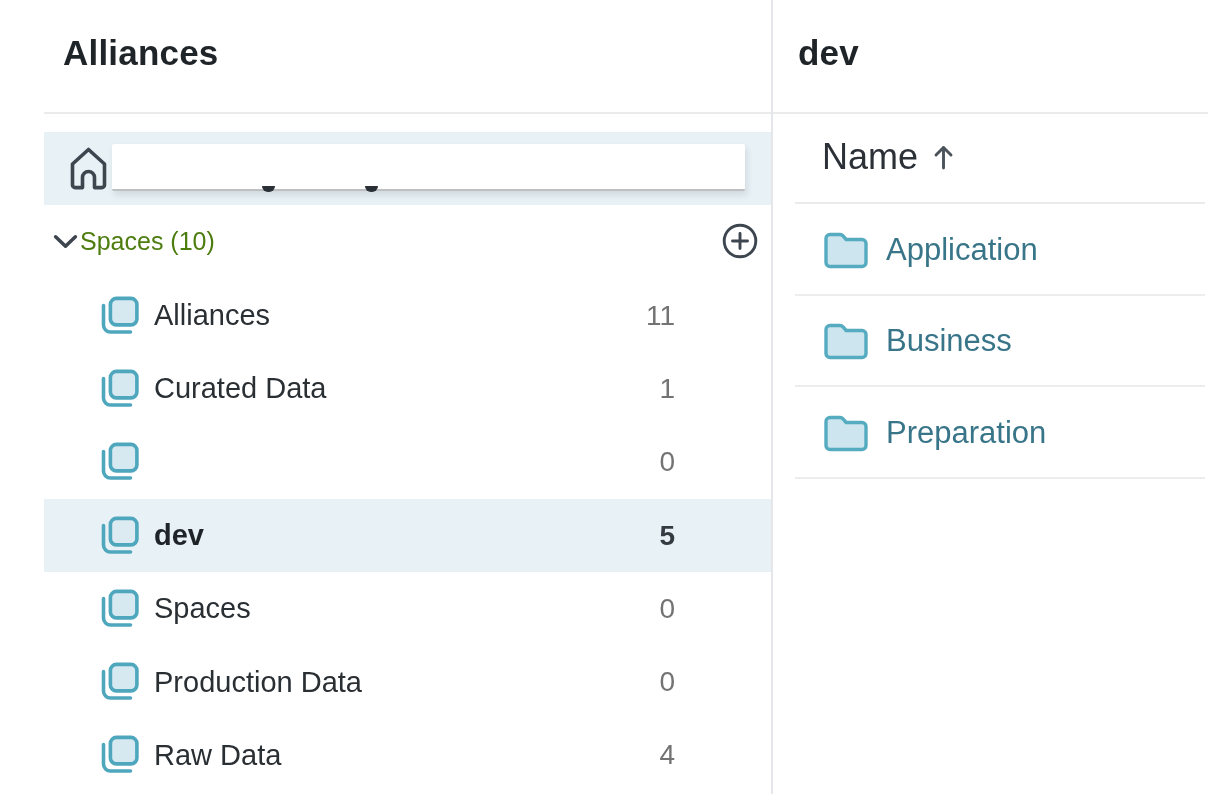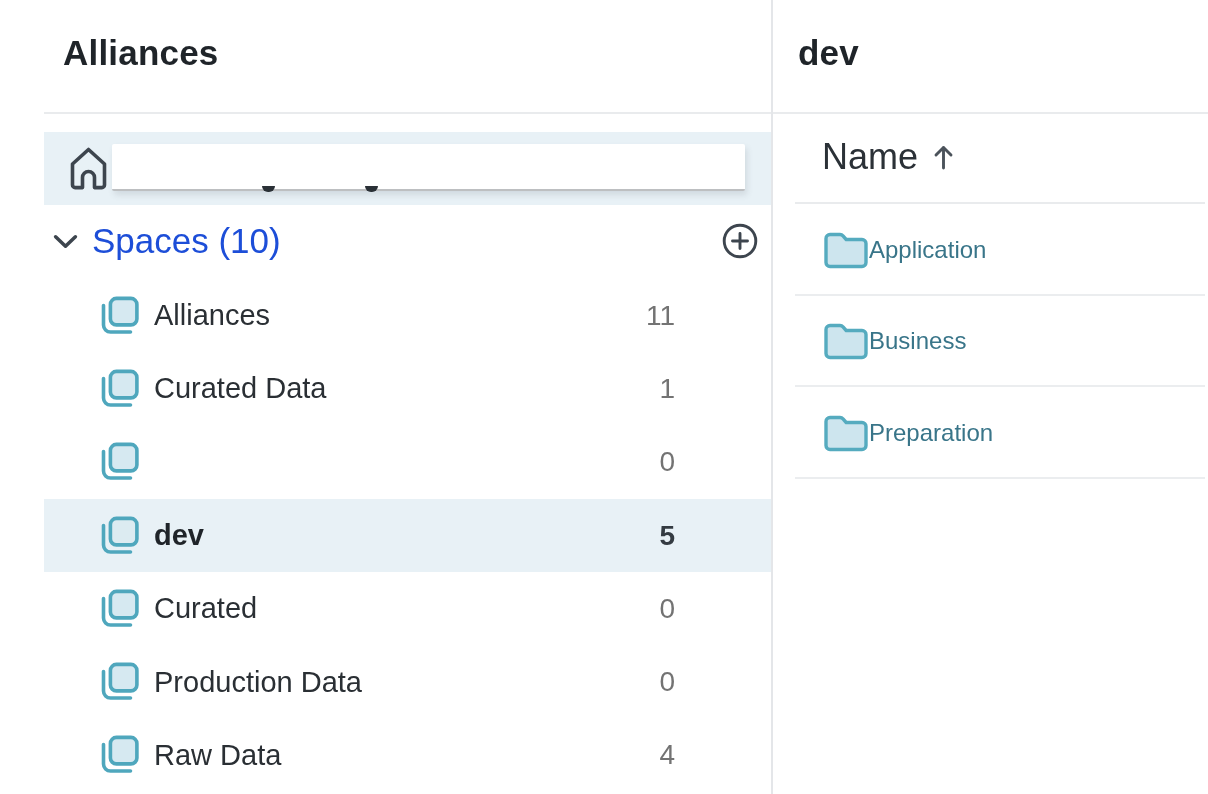--- a/index.html
+++ b/index.html
@@ -19,21 +19,21 @@
   .home-row{position:absolute;left:44px;top:132px;width:727px;height:73px;background:#e8f1f6;cursor:pointer;}
   .home-ic{position:absolute;left:24px;top:13px;width:41px;height:47px;}
   .redact{position:absolute;left:68px;top:12px;width:633px;height:45px;background:#ffffff;border-radius:2px;
           border-bottom:2px solid #bdbfc1;box-shadow:2px 4px 6px rgba(70,80,90,.14);}
   .redact .mark{position:absolute;bottom:-3px;width:13px;height:6px;background:#2a3036;border-radius:0 0 7px 7px;}
   .redact .m1{left:150px;}
   .redact .m2{left:253px;}
 
   .section-row{position:absolute;left:44px;top:205px;width:727px;height:72px;display:flex;align-items:center;}
   .chev-btn{margin-left:6px;width:30px;height:30px;display:flex;align-items:center;justify-content:center;cursor:pointer;background:none;border:none;padding:0;}
-  .section-label{margin-left:12px;font-size:35px;color:#1d4ed8;}
+  .section-label{margin-left:0;font-size:25px;color:#4d7c0f;}
   .plus-btn{margin-left:auto;margin-right:12px;width:38px;height:38px;background:none;border:none;padding:0;cursor:pointer;display:flex;align-items:center;justify-content:center;}
 
   .space-list{position:absolute;left:44px;top:279px;width:727px;}
   .space-row{height:73.3px;display:flex;align-items:center;padding-left:54px;cursor:pointer;}
   .space-row.selected{background:#e8f1f6;}
   .space-ic{width:44px;height:44px;flex:0 0 44px;}
   .space-label{margin-left:12px;font-size:29px;color:#2a2f34;white-space:nowrap;}
   .space-row.selected .space-label{font-weight:700;color:#1f2429;}
   .space-count{margin-left:auto;margin-right:96px;font-size:28px;color:#737373;}
   .space-row.selected .space-count{font-weight:700;color:#343b42;}
@@ -41,21 +41,21 @@
   
   .rp-header{position:absolute;left:822px;top:139px;height:36px;display:flex;align-items:center;cursor:pointer;}
   .rp-header-label{font-size:36px;color:#2b3137;}
   .sort-ic{margin-left:15px;width:21px;height:26px;}
   .rp-header-hr{position:absolute;left:795px;top:202px;width:410px;height:2px;background:#e9ebed;}
 
   .folder-list{position:absolute;left:773px;top:204px;width:435px;}
   .folder-row{position:relative;height:91.5px;display:flex;align-items:center;padding-left:50px;cursor:pointer;}
   .folder-row::after{content:"";position:absolute;left:22px;right:3px;bottom:0;height:2px;background:#ebedef;}
   .folder-ic{width:46px;height:38px;flex:0 0 46px;}
-  .folder-name{font-size:24px;color:#397589;white-space:nowrap;}
+  .folder-name{margin-left:17px;font-size:31px;color:#397589;white-space:nowrap;}
 </style>
 </head>
 <body>
 
 <div class="app">
 
   <div>
     <div class="panel-title lp-title">Alliances</div>
     <div class="lp-hr"></div>
 
@@ -119,21 +119,21 @@
         </svg>
         <span class="space-label">dev</span>
         <span class="space-count">5</span>
       </div>
 
       <div class="space-row">
         <svg class="space-ic" viewBox="0 0 44 44" fill="none">
           <path d="M5.5 11.5 V31 a7 7 0 0 0 7 7 H32.5" stroke="#4fa7bd" stroke-width="3.6" stroke-linecap="round"></path>
           <rect x="12.4" y="4.4" width="26.5" height="26.5" rx="6" fill="#d6e9f1" stroke="#4fa7bd" stroke-width="3.6"></rect>
         </svg>
-        <span class="space-label">Curated</span>
+        <span class="space-label">Spaces</span>
         <span class="space-count">0</span>
       </div>
 
       <div class="space-row">
         <svg class="space-ic" viewBox="0 0 44 44" fill="none">
           <path d="M5.5 11.5 V31 a7 7 0 0 0 7 7 H32.5" stroke="#4fa7bd" stroke-width="3.6" stroke-linecap="round"></path>
           <rect x="12.4" y="4.4" width="26.5" height="26.5" rx="6" fill="#d6e9f1" stroke="#4fa7bd" stroke-width="3.6"></rect>
         </svg>
         <span class="space-label">Production Data</span>
         <span class="space-count">0</span>

